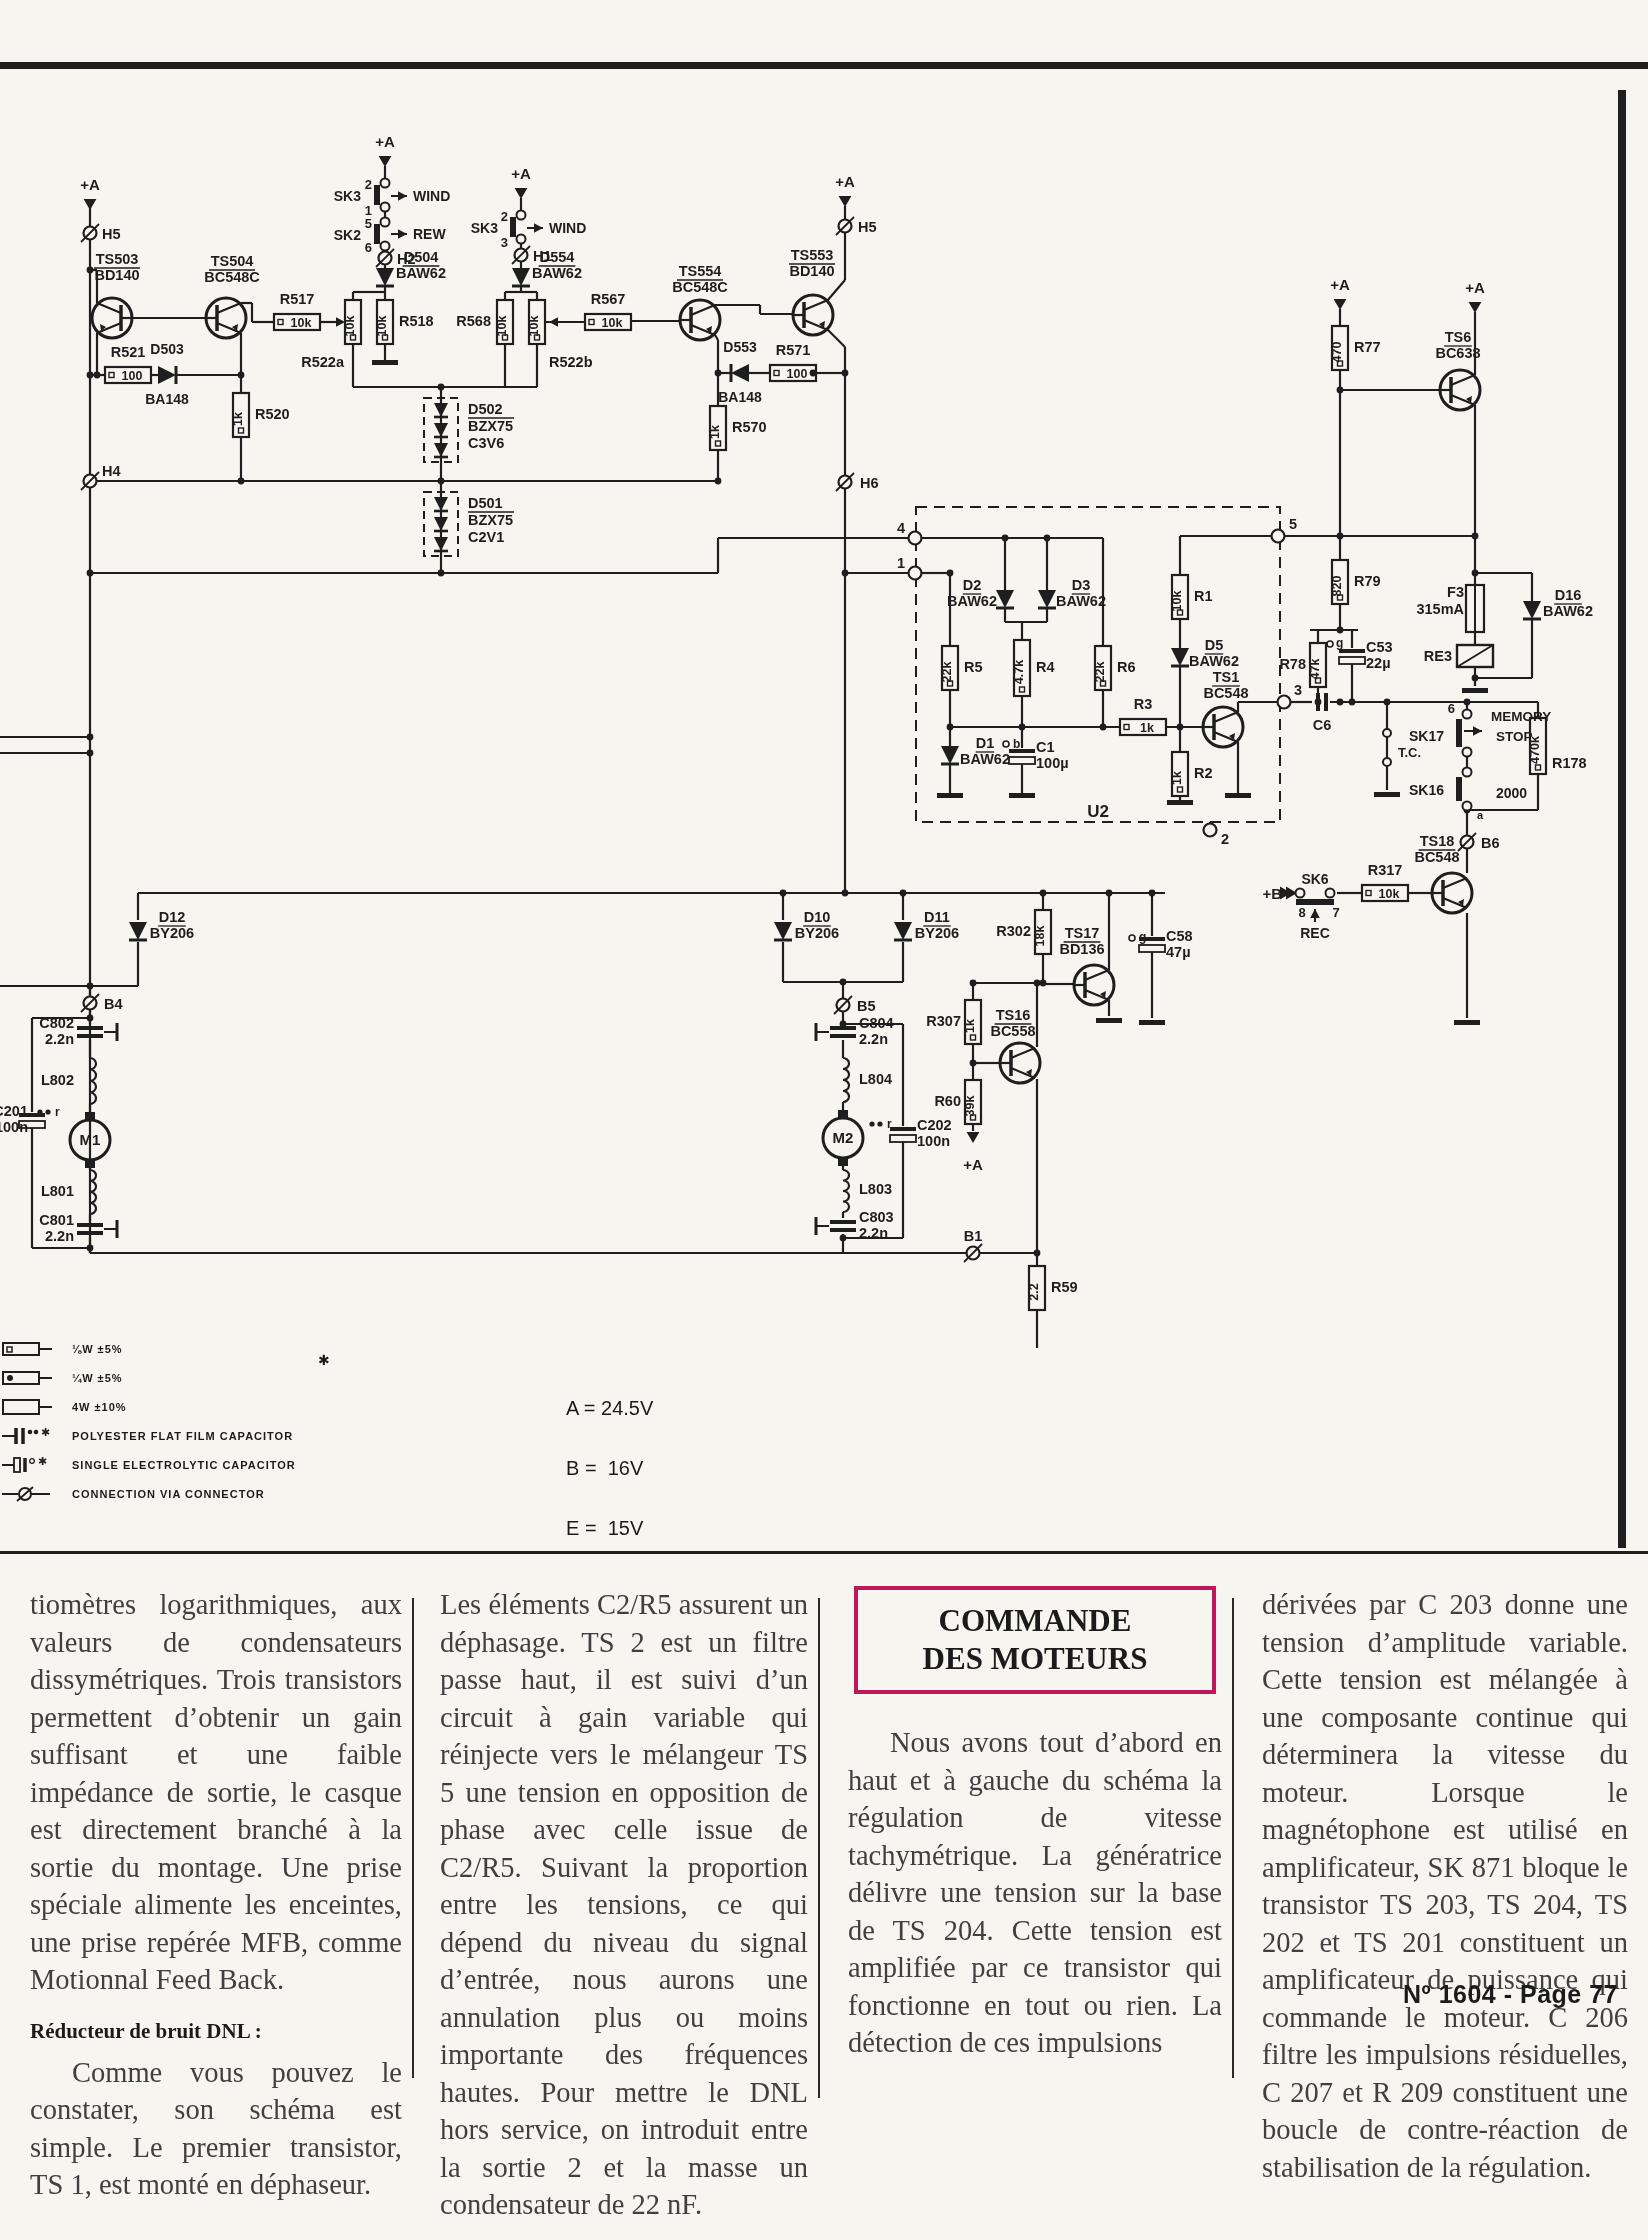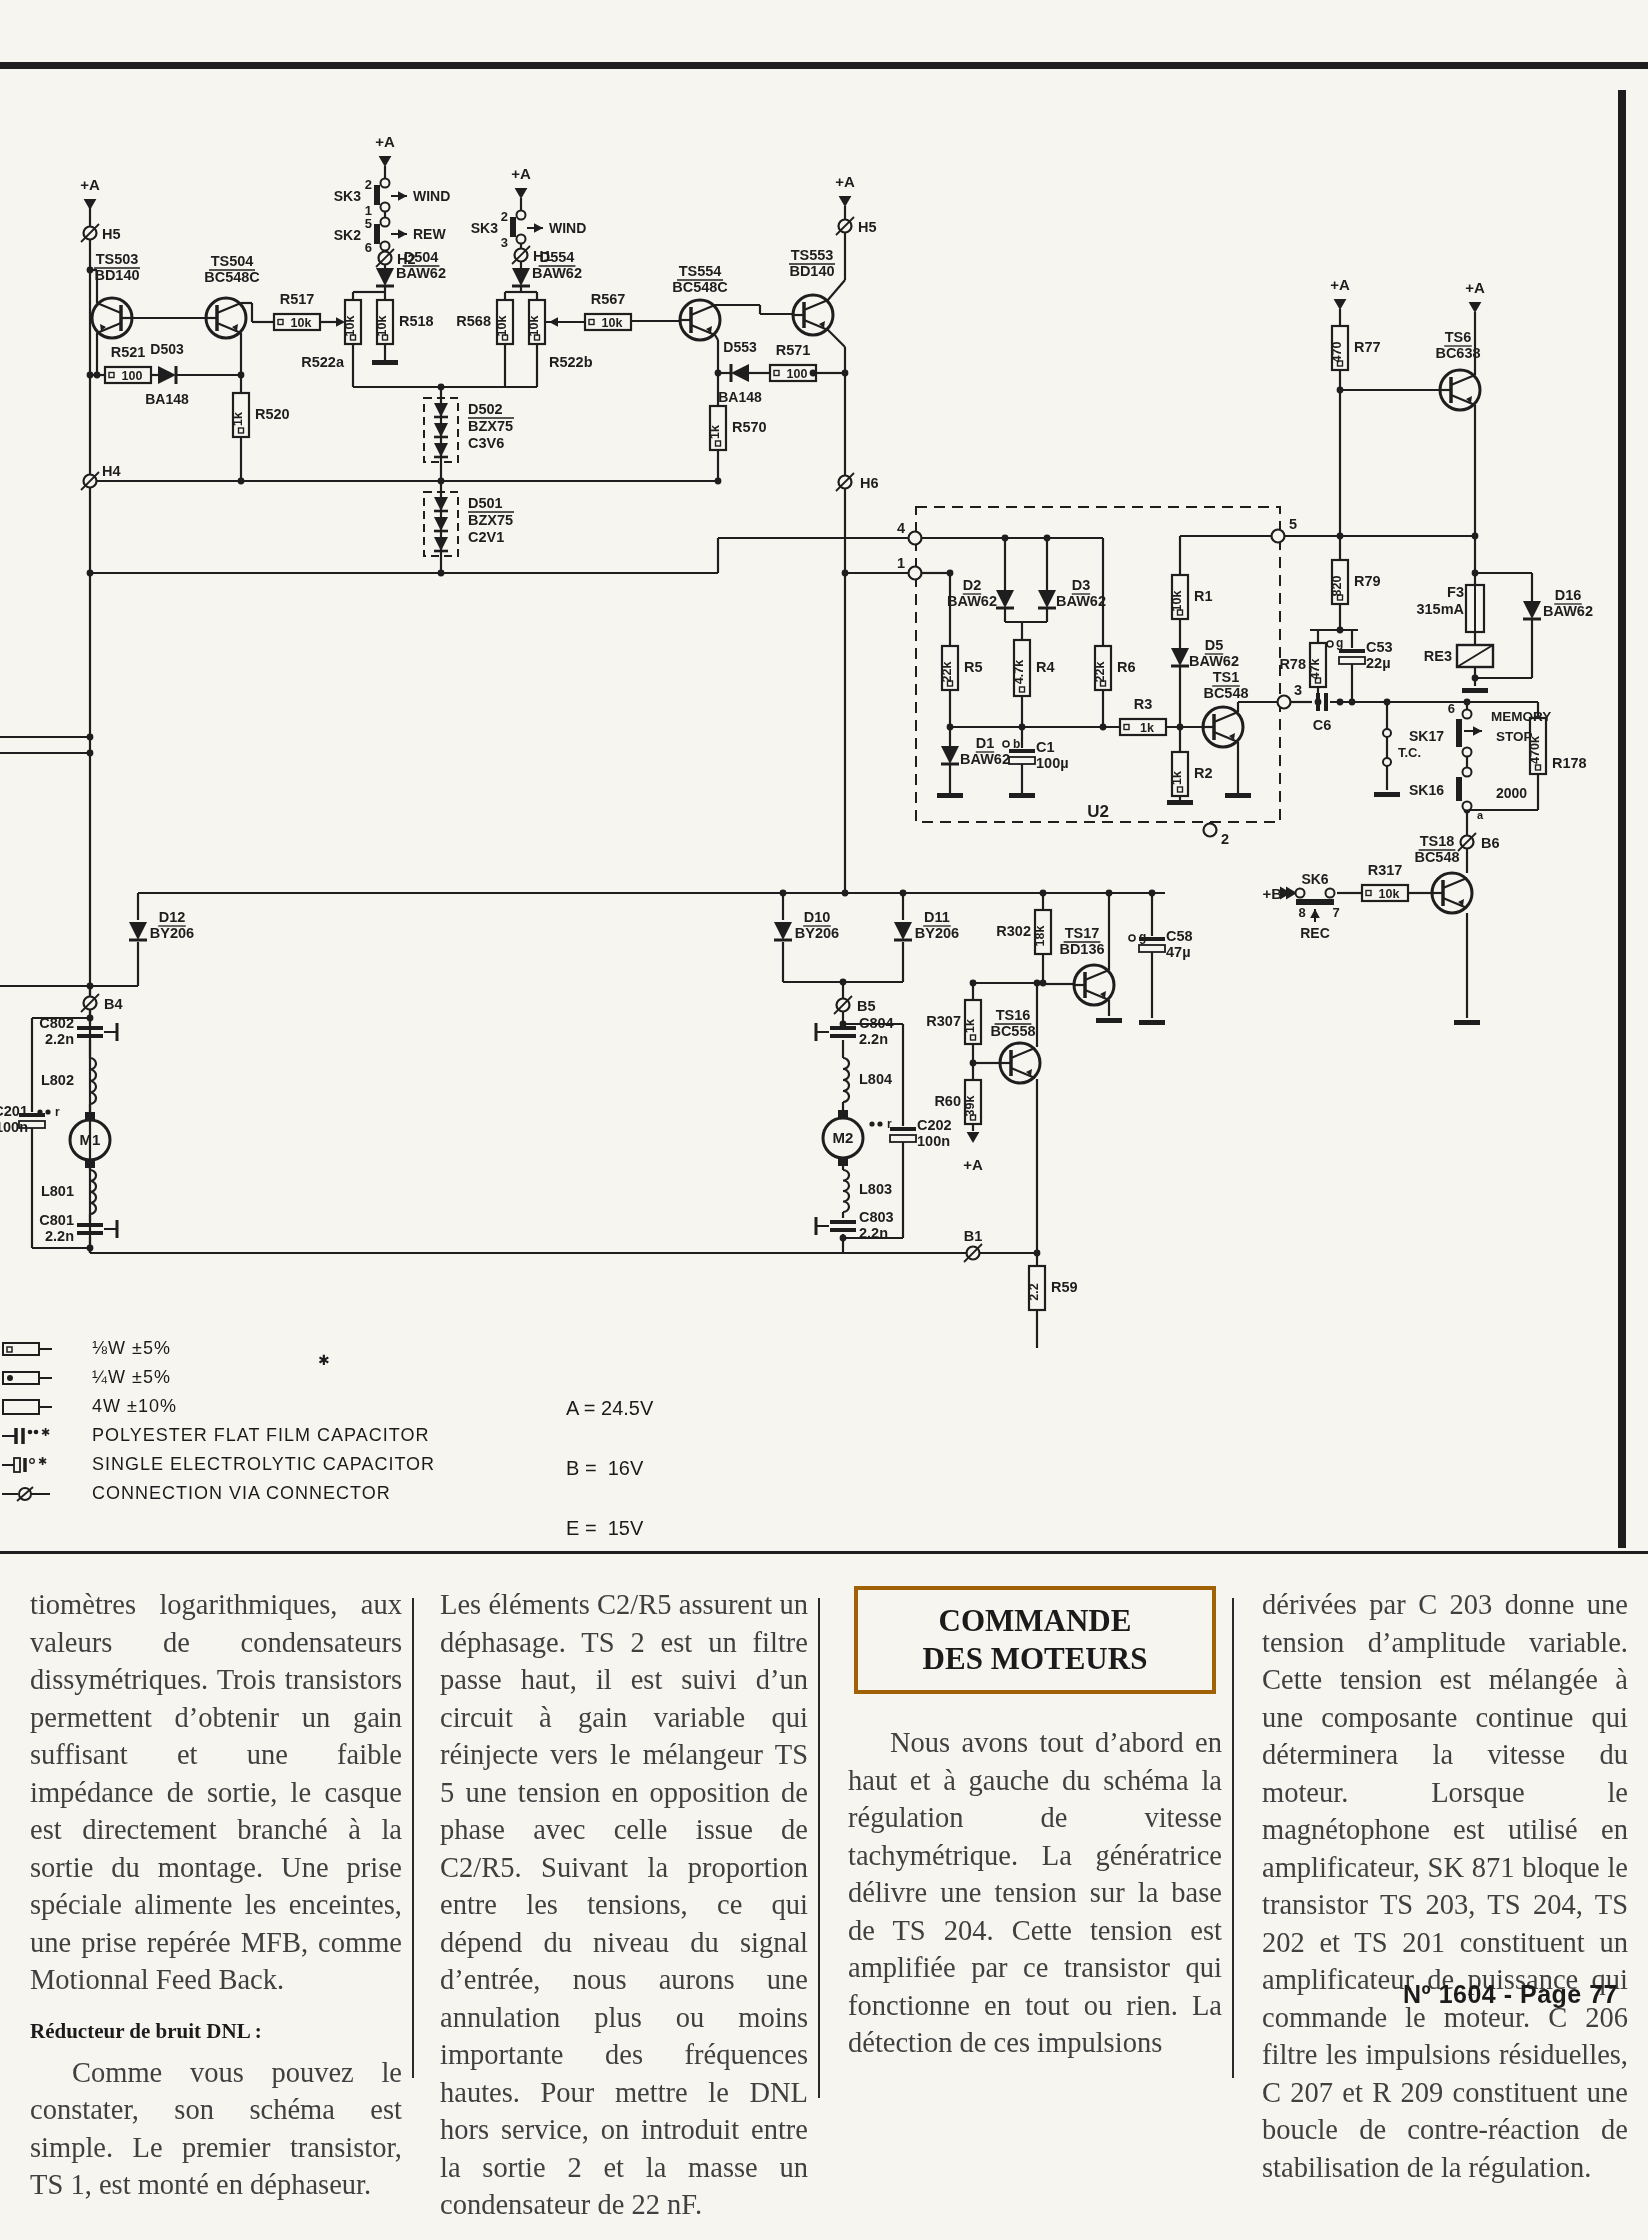--- a/index.html
+++ b/index.html
@@ -5,29 +5,29 @@
   html,body{margin:0;padding:0;background:#e8e6e0;}
   #page{position:relative;width:1648px;height:2240px;background:#f7f5f0;overflow:hidden;
         font-family:"Liberation Sans",sans-serif;color:#1b1b1b;}
   #schem{position:absolute;left:0;top:0;}
   .col{position:absolute;}
   .jp{font-family:"Liberation Serif",serif;font-size:28.5px;line-height:37.5px;
       text-align:justify;margin:0 0 8px 0;color:#404040;}
   .ind{text-indent:42px;}
   .headline{font-family:"Liberation Serif",serif;font-weight:bold;font-size:21px;
             margin:20px 0 10px 0;}
-  .cmdbox{border:4px solid #a16207;padding:12px 20px;margin:0 6px 30px 6px;text-align:center;
+  .cmdbox{border:4px solid #be185d;padding:12px 20px;margin:0 6px 30px 6px;text-align:center;
           font-family:"Liberation Serif",serif;font-weight:bold;font-size:31px;line-height:38px;}
   .sep{position:absolute;width:2px;background:#2a2a2a;}
   #footer{position:absolute;right:30px;top:1980px;font-weight:bold;font-size:25px;
           letter-spacing:.5px;}
   .legend{position:absolute;left:2px;top:1334px;}
   .lrow{display:flex;align-items:center;height:29px;}
   .lrow svg{margin-right:18px;}
-  .ltext{font-size:18px;letter-spacing:1px;font-weight:400;margin-left:20px;}
+  .ltext{font-size:11px;letter-spacing:1px;font-weight:700;}
   .vcodes{position:absolute;left:336px;top:1350px;font-size:15.5px;line-height:17px;white-space:pre;}
   .vcodes div{height:17px;}
   .star{position:absolute;left:318px;top:1352px;font-size:14px;}
   .rails{position:absolute;left:566px;top:1358px;font-size:20px;line-height:20px;white-space:pre;}
   .rails div{height:20px;}
 </style>
 </head>
 <body>
 
 <div id="page">

